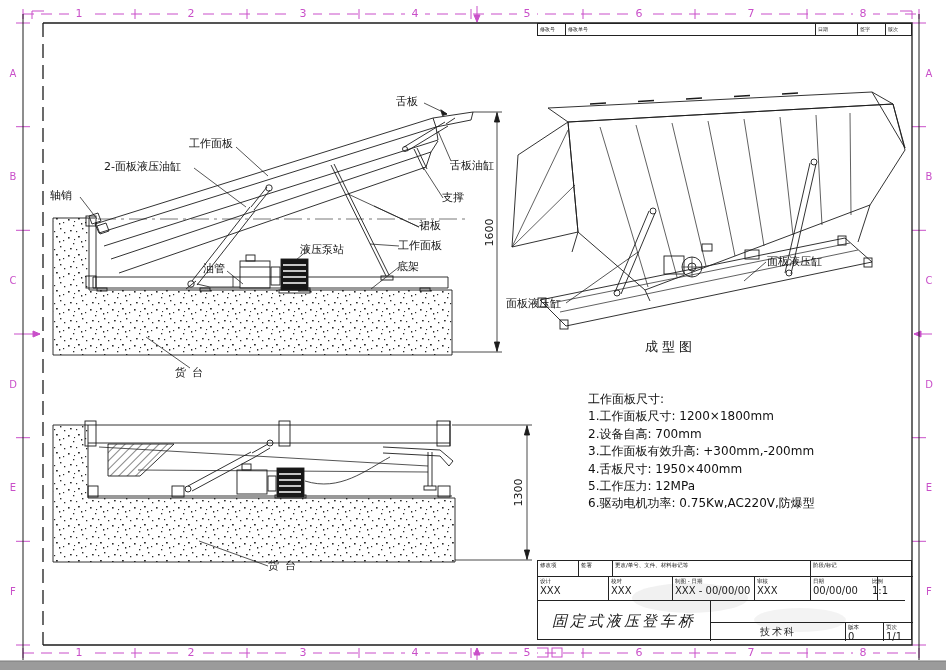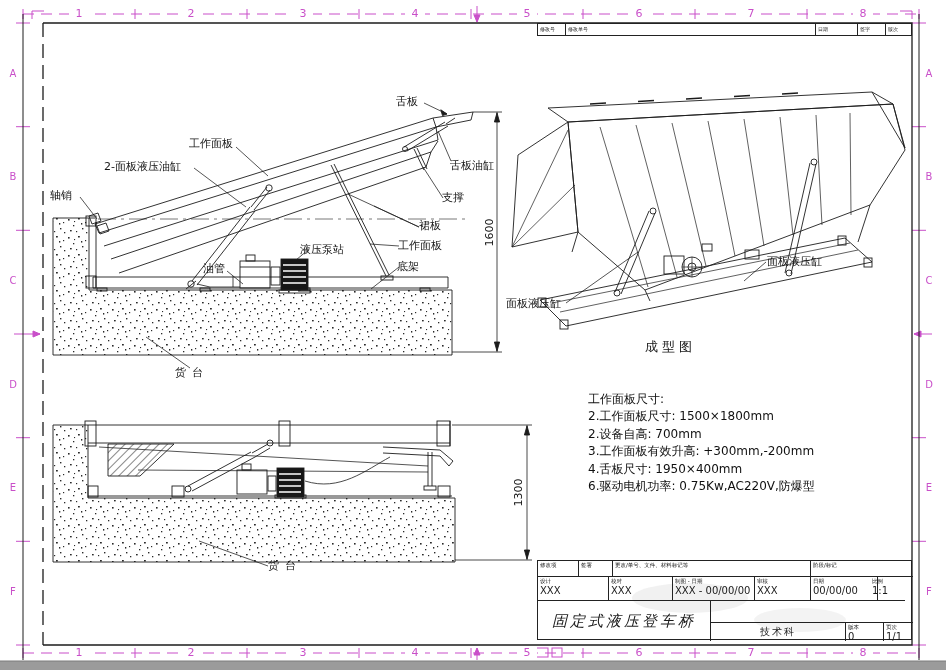--- a/index.html
+++ b/index.html
@@ -289,24 +289,25 @@
 
   <span class="lbl spread" style="left:268px;top:560px">货台</span>
   <span class="dim" style="left:497px;top:486px">1300</span>
 
   <span class="lbl" style="left:506px;top:298px">面板液压缸</span>
   <span class="lbl" style="left:767px;top:256px">面板液压缸</span>
   <span class="caption" style="left:645px;top:338px">成型图</span>
 
   <div id="tech">
     <div class="t-line">工作面板尺寸:</div>
-    <div class="t-line">2.工作面板尺寸: 1500×1800mm</div>
+    <div class="t-line">1.工作面板尺寸: 1200×1800mm</div>
     <div class="t-line">2.设备自高: 700mm</div>
     <div class="t-line">3.工作面板有效升高: +300mm,-200mm</div>
     <div class="t-line">4.舌板尺寸: 1950×400mm</div>
+    <div class="t-line">5.工作压力: 12MPa</div>
     <div class="t-line">6.驱动电机功率: 0.75Kw,AC220V,防爆型</div>
   </div>
 
   <div id="rev">
     <div class="cell" style="left:0;width:28px;border-right:1px solid #222">修改号</div>
     <div class="cell" style="left:28px;width:250px;border-right:1px solid #222">修改单号</div>
     <div class="cell" style="left:278px;width:42px;border-right:1px solid #222">日期</div>
     <div class="cell" style="left:320px;width:28px;border-right:1px solid #222">签字</div>
     <div class="cell" style="left:348px;width:27px">版次</div>
   </div>

